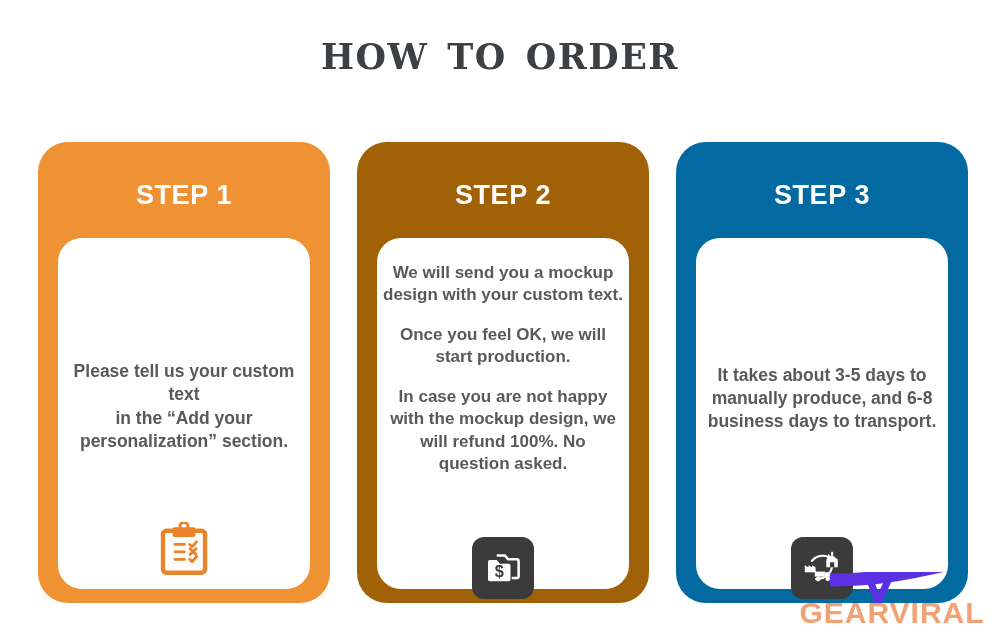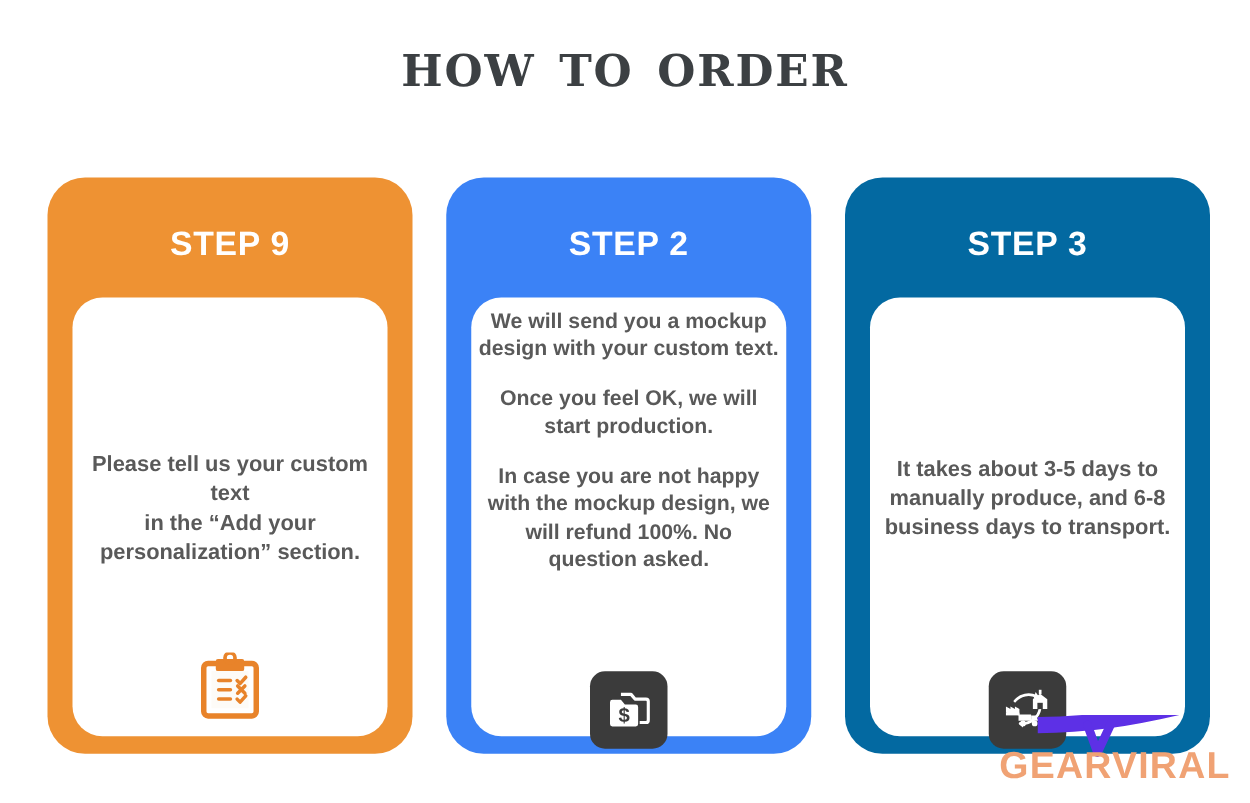--- a/index.html
+++ b/index.html
@@ -104,21 +104,21 @@
   .card-body p {
     margin: 0 0 18px 0;
   }
   .card-body p:last-child {
     margin-bottom: 0;
   }
 
   
   .card-1 .card-panel { padding-top: 24px; }
   .card-1 .card-body  { margin-top: 24px; }
-  .card-2 .card-panel { padding: 8px 6px 62px 6px; justify-content: flex-start; }
+  .card-2 .card-panel { padding: 24px 6px 62px 6px; justify-content: flex-start; }
   .card-2 .card-body  { font-size: 17px; line-height: 1.3; }
   .card-3 .card-body  { margin-top: 14px; }
 
   
   .icon-slot {
     position: absolute;
     bottom: -12px;
     left: 50%;
     transform: translateX(-50%);
     width: 66px;
@@ -174,21 +174,21 @@
 </head>
 <body>
 
 <div id="page">
 
   <div class="page-title">How to Order</div>
 
   <div class="cards">
 
     <div class="card card-1" style="background: rgb(238, 146, 51);">
-      <div class="card-header">STEP 9</div>
+      <div class="card-header">STEP 1</div>
       <div class="card-panel">
         <div class="card-body">
           <p style="white-space: pre-line;">Please tell us your custom text
 in the “Add your personalization” section.</p>
         </div>
         <div class="icon-slot">
           <div class="icon-tile plain">
             <svg width="56" height="56" viewBox="0 0 64 64" aria-hidden="true">
 
               <rect x="8" y="10" width="48" height="48" rx="4" ry="4" fill="none" stroke="#e8832a" stroke-width="5"></rect>
@@ -207,21 +207,21 @@
 
               <path d="M39 30.6 L45.6 37.2 M45.6 30.6 L39 37.2" fill="none" stroke="#e8832a" stroke-width="3.2" stroke-linecap="round"></path>
 
               <path d="M38.5 42.6 L41.2 45.4 L46.4 39.6" fill="none" stroke="#e8832a" stroke-width="3.2" stroke-linecap="round" stroke-linejoin="round"></path>
             </svg>
           </div>
         </div>
       </div>
     </div>
 
-    <div class="card card-2" style="background: #3b82f6;">
+    <div class="card card-2" style="background: #a16207;">
       <div class="card-header">STEP 2</div>
       <div class="card-panel">
         <div class="card-body">
           <p>We will send you a mockup design with your custom text.</p>
           <p>Once you feel OK, we will start production.</p>
           <p>In case you are not happy with the mockup design, we will refund 100%. No question asked.</p>
         </div>
         <div class="icon-slot">
           <div class="icon-tile dark">
             <svg width="40" height="40" viewBox="0 0 64 64" aria-hidden="true">

